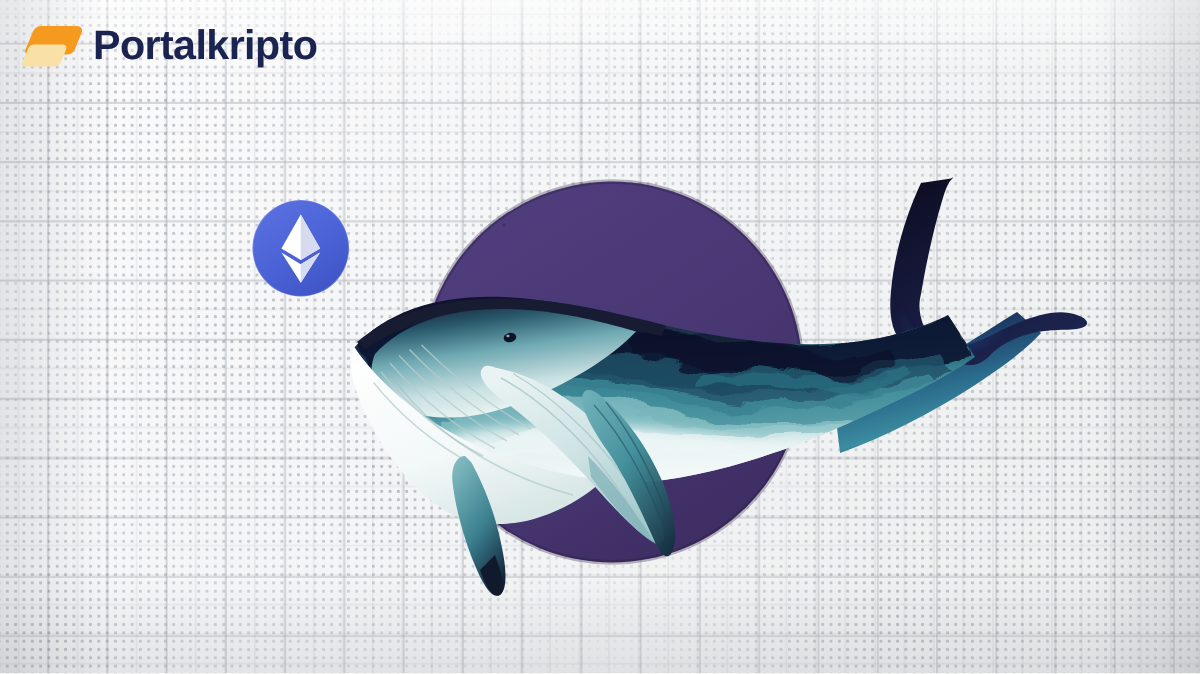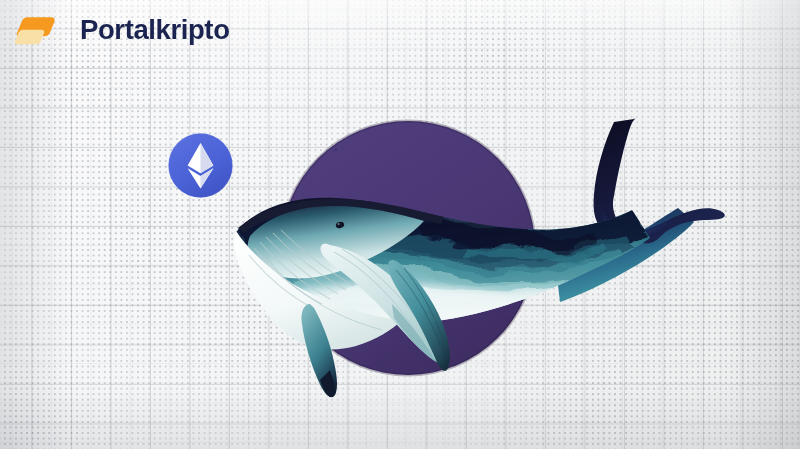--- a/index.html
+++ b/index.html
@@ -73,21 +73,21 @@
     background:
       linear-gradient(to right, rgba(120,125,132,0.17) 0%, rgba(255,255,255,0) 9%,
                       rgba(255,255,255,0) 91%, rgba(120,125,132,0.16) 100%),
       linear-gradient(to bottom, rgba(255,255,255,0.55) 0%, rgba(255,255,255,0) 12%,
                       rgba(255,255,255,0) 86%, rgba(125,130,138,0.15) 100%);
   }
 
   
   .logo {
     position:absolute; left:14px; top:13px;
-    display:flex; align-items:center; gap:22px;
+    display:flex; align-items:center; gap:4px;
     z-index:40;
     text-align:center;
   }
   .logo-mark { position:relative; width:44px; height:34px; flex:none; }
   .logo-word {
     font-size:27.5px;
     font-weight:700;
     letter-spacing:-0.4px;
     line-height:1;
     white-space:nowrap;

